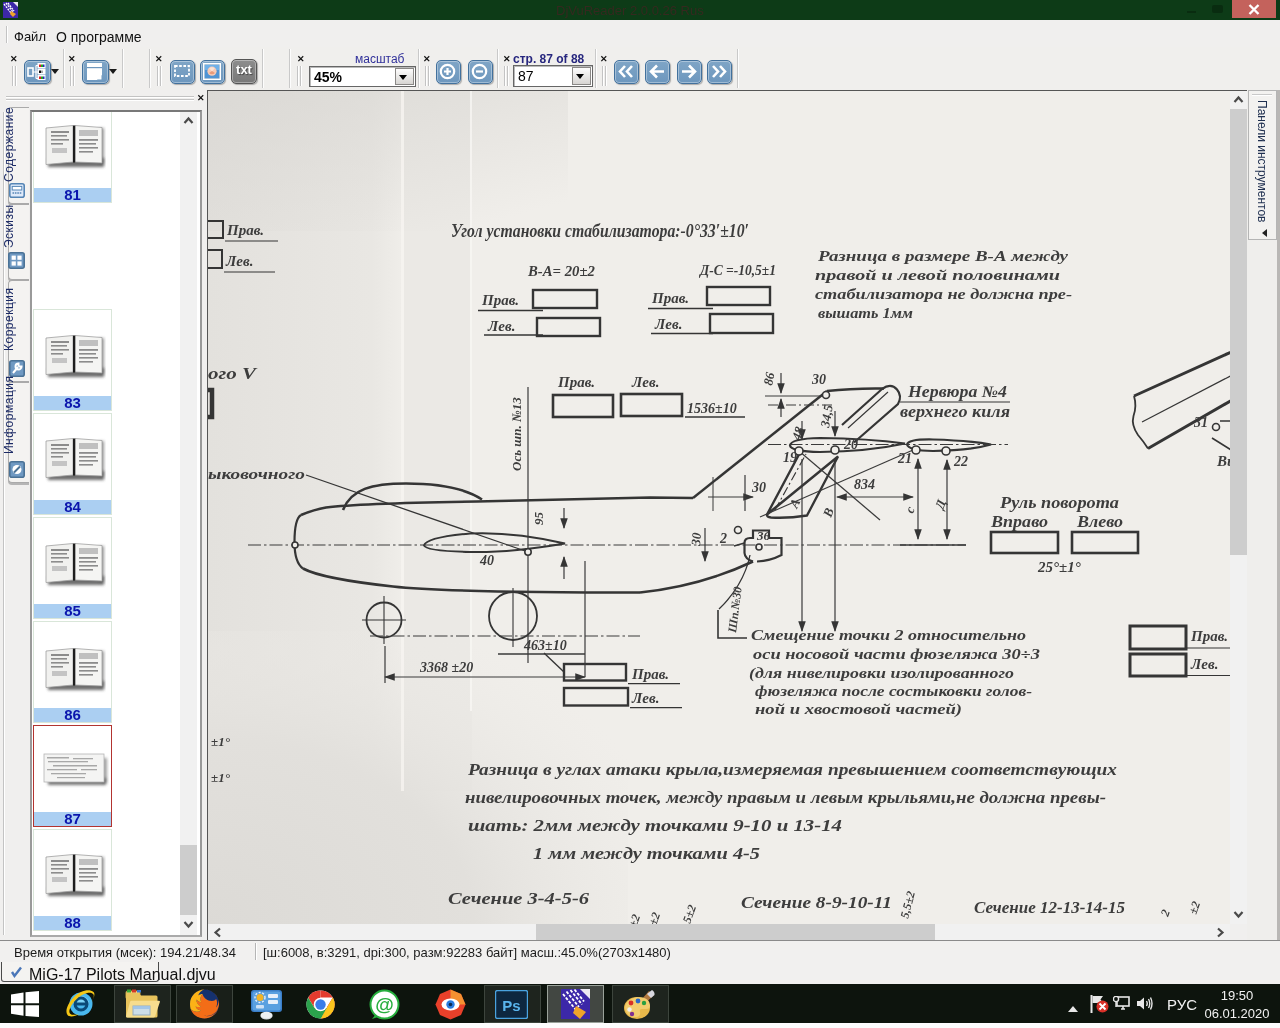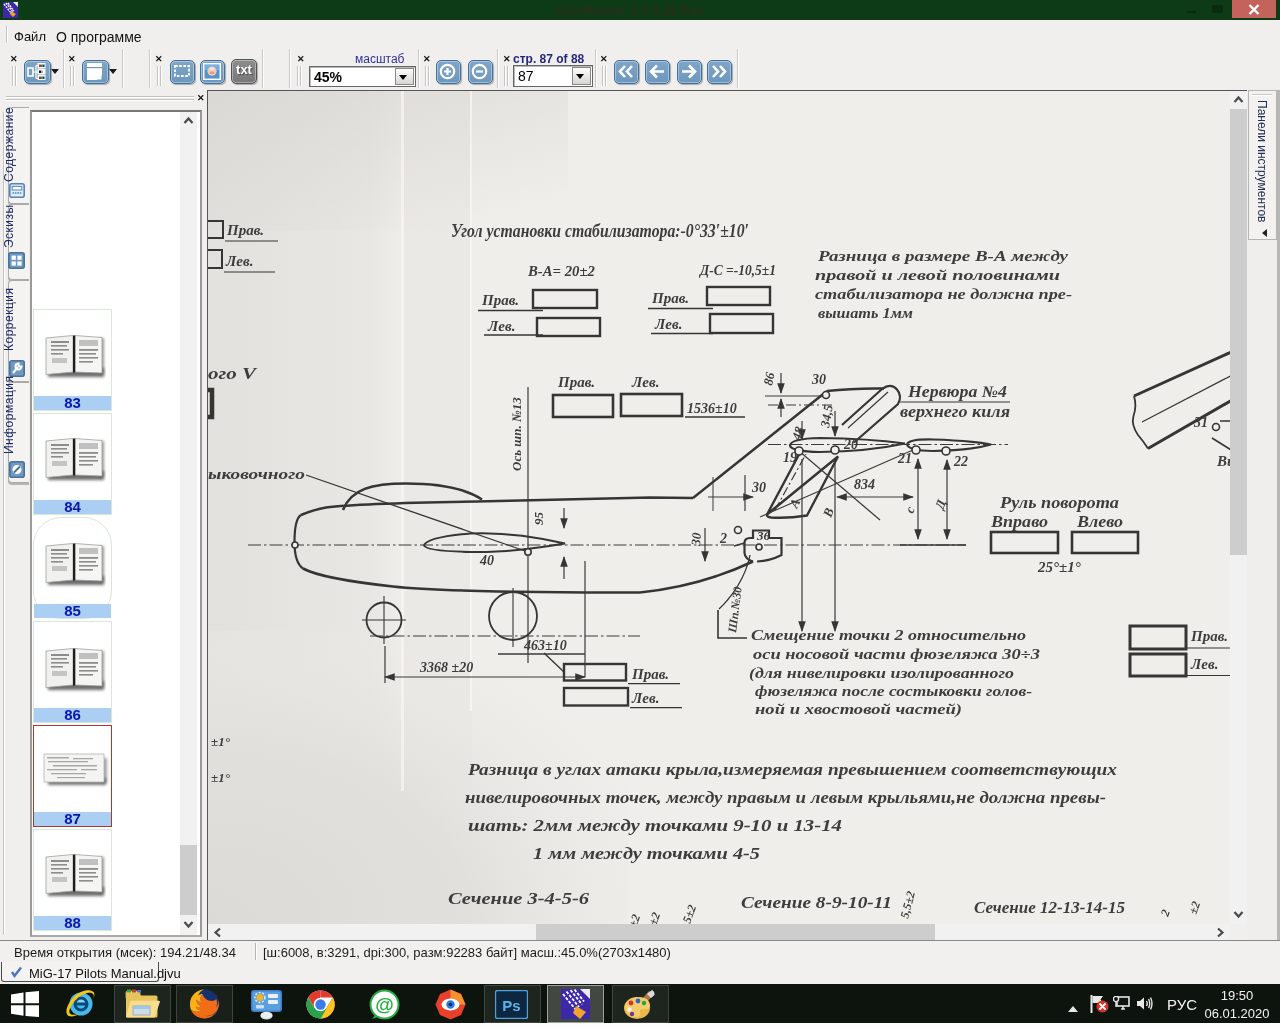--- a/index.html
+++ b/index.html
@@ -263,33 +263,39 @@
         <rect x="35" y="8" width="19" height="6" fill="#c0c0c0"></rect>
         <rect x="35" y="17" width="19" height="1.8"></rect>
           <rect x="35" y="21" width="17" height="1.6"></rect>
         <rect x="35" y="25" width="19" height="1.6"></rect>
           <rect x="35" y="29" width="14" height="1.6"></rect>
       </g>
     </g>
   </defs>
 </svg>
 <div class="abs" style="left:32px;top:112px;width:148px;height:823px;overflow:hidden;">
+  <div class="thumbcell" style="left:1px;top:-11px;height:100px;">
+    <svg class="book" style="left:10px;top:20px" width="62" height="48">
+        <use href="#bk"></use>
+      </svg>
+    <div class="tlabel">81</div>
+    </div>
   <div class="thumbcell" style="left:1px;top:197px;height:100px;">
     <svg class="book" style="left:10px;top:22px" width="62" height="48">
         <use href="#bk"></use>
       </svg>
     <div class="tlabel">83</div>
     </div>
   <div class="thumbcell" style="left:1px;top:301px;height:100px;">
     <svg class="book" style="left:10px;top:21px" width="62" height="48">
         <use href="#bk"></use>
       </svg>
     <div class="tlabel">84</div>
     </div>
-  <div class="thumbcell" style="left:1px;top:405px;height:100px;border-radius:28px;">
+  <div class="thumbcell" style="left:1px;top:405px;height:100px;">
     <svg class="book" style="left:10px;top:22px" width="62" height="48">
         <use href="#bk"></use>
       </svg>
     <div class="tlabel">85</div>
     </div>
   <div class="thumbcell" style="left:1px;top:509px;height:100px;">
     <svg class="book" style="left:10px;top:23px" width="62" height="48">
         <use href="#bk"></use>
       </svg>
     <div class="tlabel">86</div>
@@ -578,21 +584,21 @@
 <div class="abs" style="left:0;top:940px;width:1280px;height:22px;background:#f1f0ef;border-top:1px solid #8a8a8a;box-sizing:border-box;"></div>
 <div class="abs" style="left:14px;top:945px;font-size:13px;color:#1c1c1c;">Время открытия (мсек): 194.21/48.34</div>
 <div class="abs" style="left:255px;top:943px;width:1px;height:17px;background:#b5b5b5;border-right:1px solid #fff;"></div>
 <div class="abs" style="left:263px;top:945px;font-size:13px;color:#1c1c1c;">[ш:6008, в:3291, dpi:300, разм:92283 байт] масш.:45.0%(2703x1480)</div>
 
 <div class="abs" style="left:0;top:962px;width:1280px;height:22px;background:#f1f0ef;"></div>
 <div class="abs" style="left:1px;top:962px;width:158px;height:20px;background:#f4f3f1;border:1px solid #4a4a4a;border-top:none;border-radius:0 0 3px 3px;box-sizing:border-box;"></div>
 <svg class="abs" style="left:10px;top:966px" width="13" height="13" viewBox="0 0 13 13">
   <path d="M2 6 L4.5 10 L11 1.5" stroke="#4a76b8" stroke-width="2.4" fill="none"></path>
 </svg>
-<div class="abs" style="left:29px;top:966px;font-size:13px;color:#111;">MiG-17 Pilots Manual.djvu</div>
+<div class="abs" style="left:29px;top:966px;font-size:16px;color:#111;">MiG-17 Pilots Manual.djvu</div>
 
 <div class="abs" style="left:0;top:984px;width:1280px;height:40px;background:#0d140d;"></div>
 <div class="abs" style="left:0;top:1023px;width:1280px;height:5px;background:#fdfdfd;"></div>
 
 <svg class="abs" style="left:11px;top:991px" width="28" height="26" viewBox="0 0 28 26">
   <polygon points="0,3.5 12.5,1.6 12.5,12.3 0,12.3" fill="#fff"></polygon>
   <polygon points="14.5,1.3 28,0 28,12.3 14.5,12.3" fill="#fff"></polygon>
   <polygon points="0,14.3 12.5,14.3 12.5,24.8 0,22.8" fill="#fff"></polygon>
   <polygon points="14.5,14.3 28,14.3 28,26 14.5,25" fill="#fff"></polygon>
 </svg>

